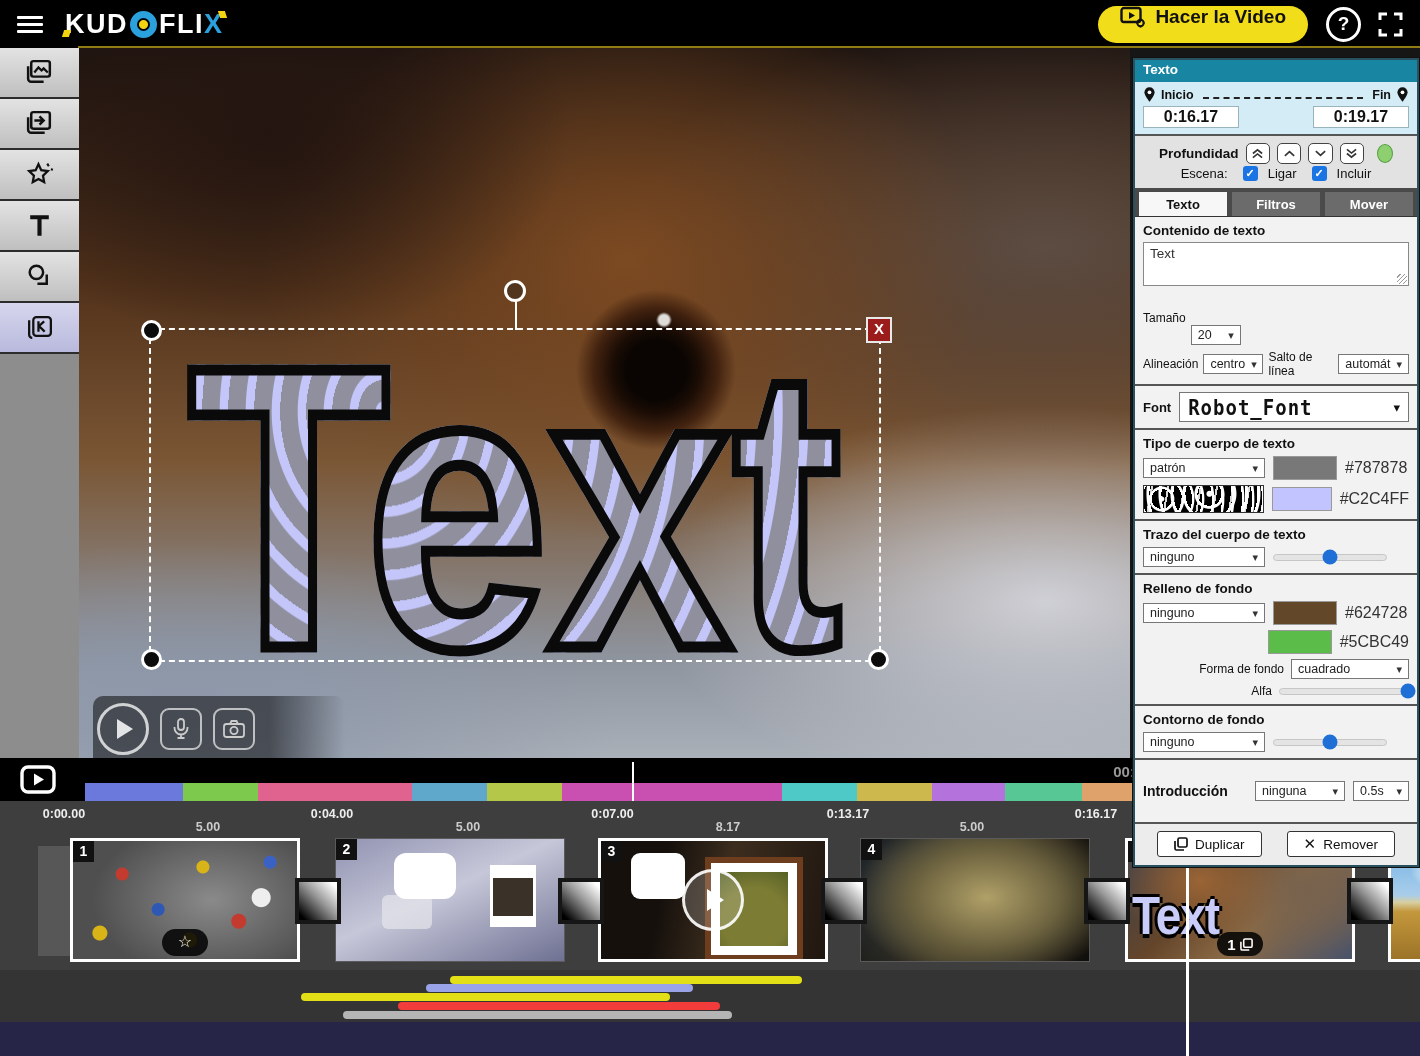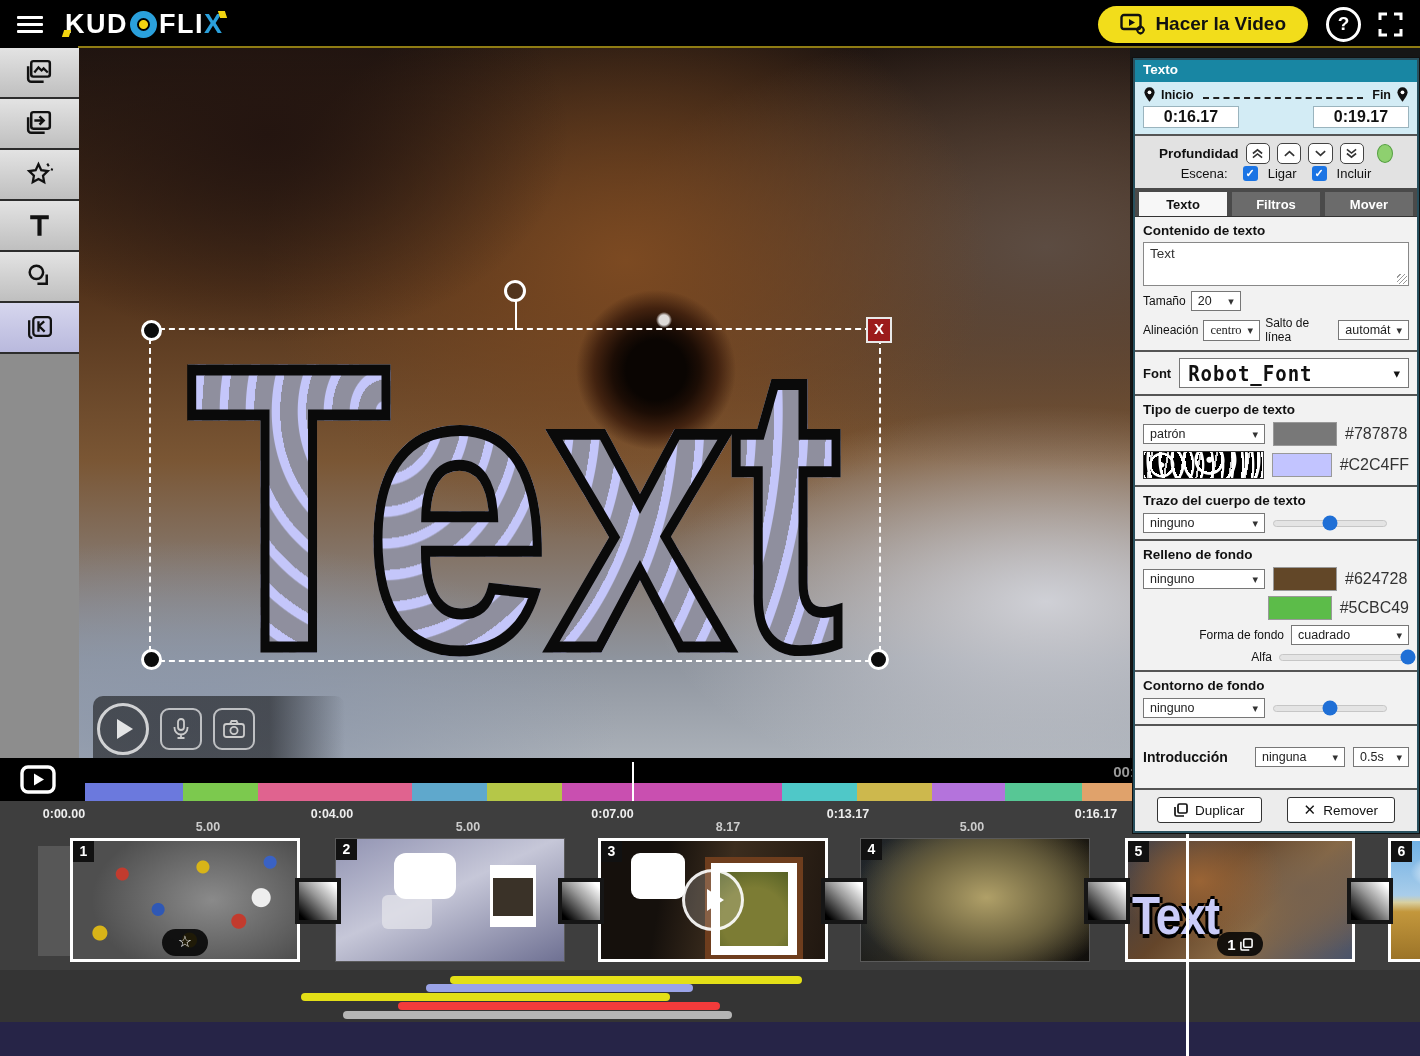--- a/index.html
+++ b/index.html
@@ -11,21 +11,21 @@
   .topbar .goldline{position:absolute;left:78px;right:0;bottom:0;height:2px;background:#8f7c13;}
   .hamburger{width:26px;margin-left:17px;cursor:pointer;}
   .hamburger i{display:block;height:3px;background:#fff;margin:4px 0;border-radius:1px;}
   .logo{display:flex;align-items:center;margin-left:22px;font-weight:900;font-size:27px;letter-spacing:1.5px;color:#fff;}
   .logo .lk{position:relative;color:#fff;}
   .logo .lk::before{content:"";position:absolute;left:-2px;bottom:3px;width:7px;height:7px;background:#f2d410;transform:skewX(-18deg);}
   .logo-o{display:inline-block;width:13px;height:13px;border-radius:50%;border:7px solid #2aa0dc;background:radial-gradient(circle,#f2d410 0 4px,#000 5px);margin:0 2px;}
   .logo .lx{position:relative;color:#2aa0dc;}
   .logo .lx::after{content:"";position:absolute;right:-2px;top:2px;width:7px;height:7px;background:#f2d410;transform:skewX(18deg);}
   .tb-spacer{flex:1;}
-  .make-video{display:flex;align-items:center;gap:9px;background:#f2dd1b;border:none;border-radius:19px;
+  .make-video{display:flex;gap:9px;background:#f2dd1b;border:none;border-radius:19px;
     height:37px;padding:0 22px;font-weight:900;font-size:19px;color:#111;cursor:pointer;font-family:inherit;}
   .help-btn{width:29px;height:29px;border:3px solid #fff;border-radius:50%;color:#fff;font-weight:900;font-size:19px;
     display:flex;align-items:center;justify-content:center;margin-left:18px;cursor:pointer;}
   .fs-btn{margin:0 16px 0 16px;cursor:pointer;display:flex;}
 
   
   .toolbar{position:absolute;left:0;top:48px;width:79px;height:710px;background:#8d8d8d;z-index:30;}
   .tool{height:49px;border-bottom:2px solid #2c2c2c;background:linear-gradient(180deg,#e3e3e3,#bfbfbf);
     display:flex;align-items:center;justify-content:center;cursor:pointer;}
   .tool.selected{background:linear-gradient(180deg,#d6d6ee,#b9b9dd);}
@@ -383,25 +383,25 @@
       <div class="tab active">Texto</div>
       <div class="tab">Filtros</div>
       <div class="tab">Mover</div>
     </div>
     <div class="p-body">
       <div class="sec">
         <div class="sec-title">Contenido de texto</div>
         <div class="textarea">Text</div>
         <div class="frow">
           <span>Tamaño</span>
-          <span class="sel" style="width:36px;">20</span>
+          <span class="sel" style="width:36px;margin-top:34px;">20</span>
         </div>
         <div class="frow">
           <span>Alineación</span>
-          <span class="sel" style="width:46px;font-family:Liberation Serif, serif;">centro</span>
+          <span class="sel" style="width:46px;">centro</span>
           <span>Salto de línea</span>
           <span class="sel" style="width:58px;">automát</span>
         </div>
       </div>
       <div class="sec font-sec">
         <span class="font-label">Font</span>
         <div class="font-select">
           <span class="font-name">Robot_Font</span>
           <span>▾</span>
         </div>

